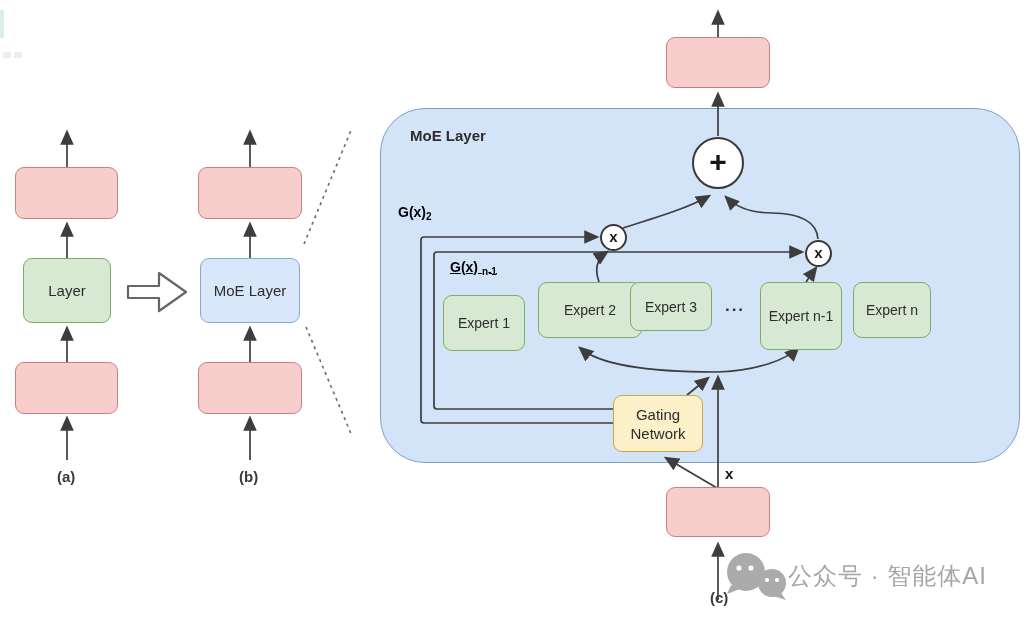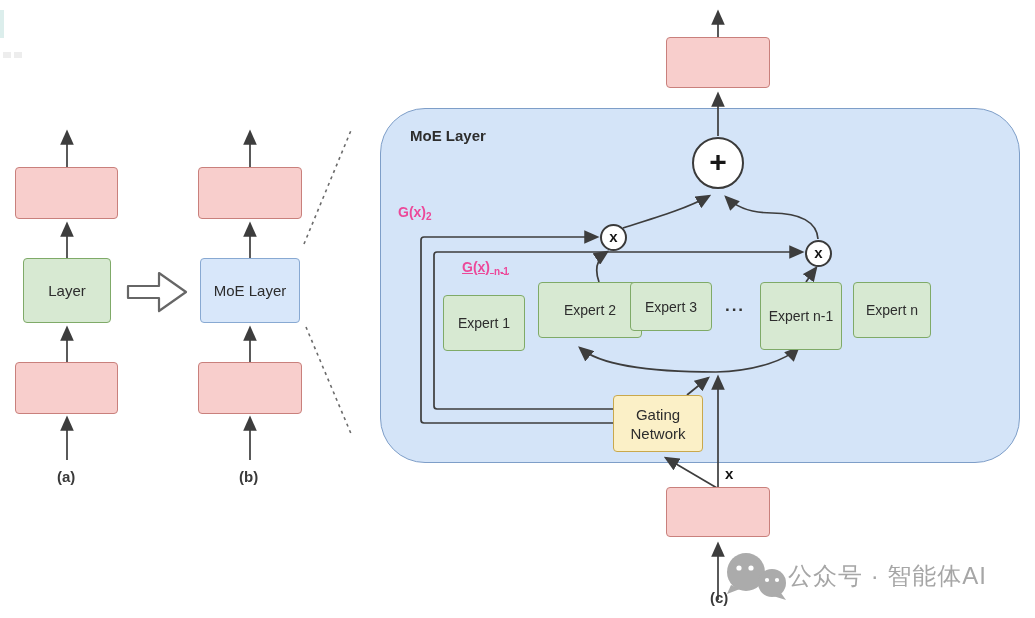--- a/index.html
+++ b/index.html
@@ -1,32 +1,32 @@
 <!DOCTYPE html>
 <html><head>
 <meta charset="utf-8">
 <style>
   html,body{margin:0;padding:0;background:#fff;}
   .canvas{
     position:relative;width:1035px;height:618px;background:#ffffff;overflow:hidden;
     font-family:"Liberation Sans","DejaVu Sans",sans-serif;color:#2d2d2d;
   }
   .wires{position:absolute;left:0;top:0;z-index:2;}
-  .box{position:absolute;box-sizing:border-box;border-radius:4px;border:1.6px solid;z-index:3;
+  .box{position:absolute;box-sizing:border-box;border-radius:9px;border:1.6px solid;z-index:3;
        display:flex;align-items:center;justify-content:center;text-align:center;}
   .pink{background:#f8cecc;border-color:#c9807c;}
   .green{background:#d7e9d2;border-color:#7faa68;}
   .bluesm{background:#d8e7fa;border-color:#88a9d2;}
   .yellow{background:#fbf0c7;border-color:#c9a84c;line-height:19px;font-size:15px;}
   .bigbox{position:absolute;left:380px;top:108px;width:640px;height:355px;z-index:1;
           background:#d4e4f8;border:1.6px solid #7e9ec8;border-radius:45px;box-sizing:border-box;}
   .lbl{position:absolute;z-index:4;white-space:nowrap;}
   .boxlabel{font-size:15px;}
   .abc{font-size:15px;font-weight:700;color:#3a3a3a;}
-  .gsig{font-size:14px;font-weight:700;color:#ec4899;}
+  .gsig{font-size:14px;font-weight:700;color:#000000;}
   .sub{font-size:10px;vertical-align:-3px;font-weight:700;}
   .circle{position:absolute;z-index:5;background:#fff;border:2px solid #3a3a3a;border-radius:50%;
           box-sizing:border-box;display:flex;align-items:center;justify-content:center;color:#161616;}
   .plus{left:692px;top:137px;width:52px;height:52px;font-size:30px;font-weight:600;padding-bottom:3px;}
   .mult{width:27px;height:27px;font-size:15px;font-weight:700;padding-bottom:2px;}
   .expert{font-size:14px;}
   .dots{position:absolute;z-index:4;font-size:17px;font-weight:700;color:#333;letter-spacing:1px;}
   .xinput{font-size:15px;font-weight:700;color:#111;}
   .wm-text{position:absolute;left:788px;top:560px;z-index:6;font-size:24px;color:#a6a6a6;letter-spacing:1px;}
   .artifact1{position:absolute;left:0;top:10px;width:4px;height:28px;background:#bfe0dd;opacity:.55;z-index:0;}
@@ -112,21 +112,21 @@
   <div class="box pink" style="left:198px;top:167px;width:104px;height:52px;"></div>
   <div class="box bluesm boxlabel" style="left:200px;top:258px;width:100px;height:65px;">
     <span>MoE Layer</span>
   </div>
   <div class="box pink" style="left:198px;top:362px;width:104px;height:52px;"></div>
   <div class="lbl abc" style="left:239px;top:468px;">(b)</div>
 
   <div class="lbl boxlabel" style="left:410px;top:127px;font-weight:600;">MoE Layer</div>
 
   <div class="lbl gsig" style="left:398px;top:204px;"><span>G(x)</span><span class="sub">2</span></div>
-  <div class="lbl gsig" style="left:462px;top:259px;text-decoration:underline;"><span>G(x)</span>&nbsp;<span class="sub">n-1</span></div>
+  <div class="lbl gsig" style="left:450px;top:259px;text-decoration:underline;"><span>G(x)</span>&nbsp;<span class="sub">n-1</span></div>
 
   <div class="box pink" style="left:666px;top:37px;width:104px;height:51px;"></div>
   <div class="box pink" style="left:666px;top:487px;width:104px;height:50px;"></div>
 
   <div class="circle plus">
       <span>+</span>
     </div>
   <div class="circle mult" style="left:600px;top:224px;">
       <span>x</span>
     </div>

